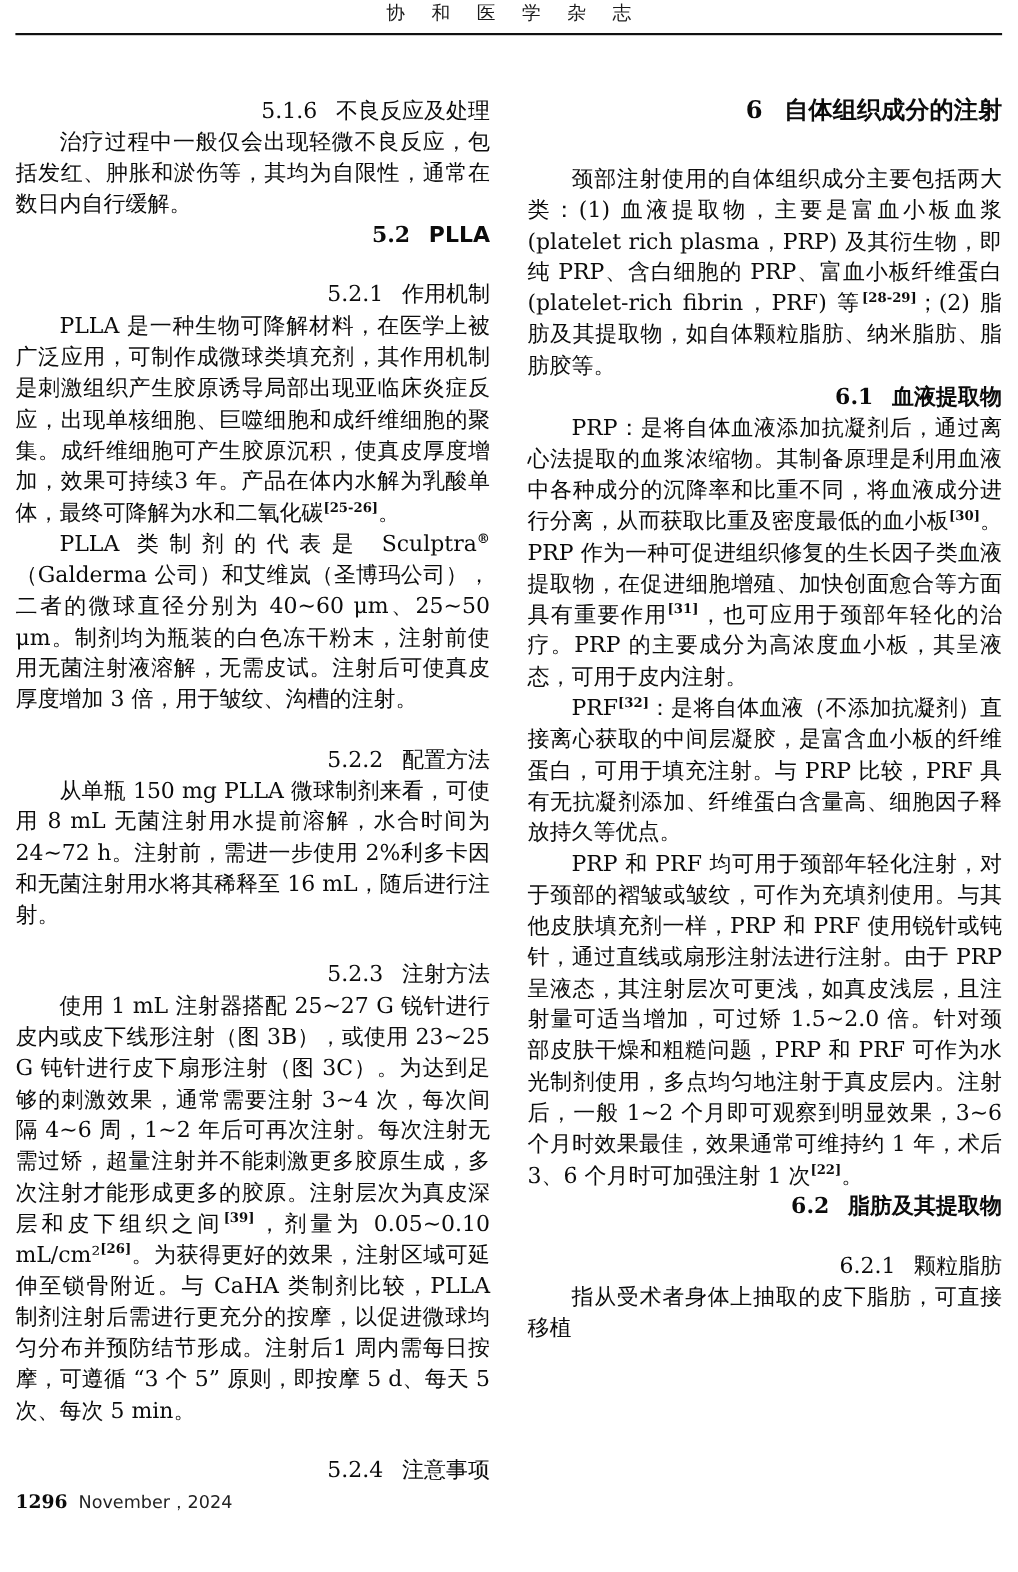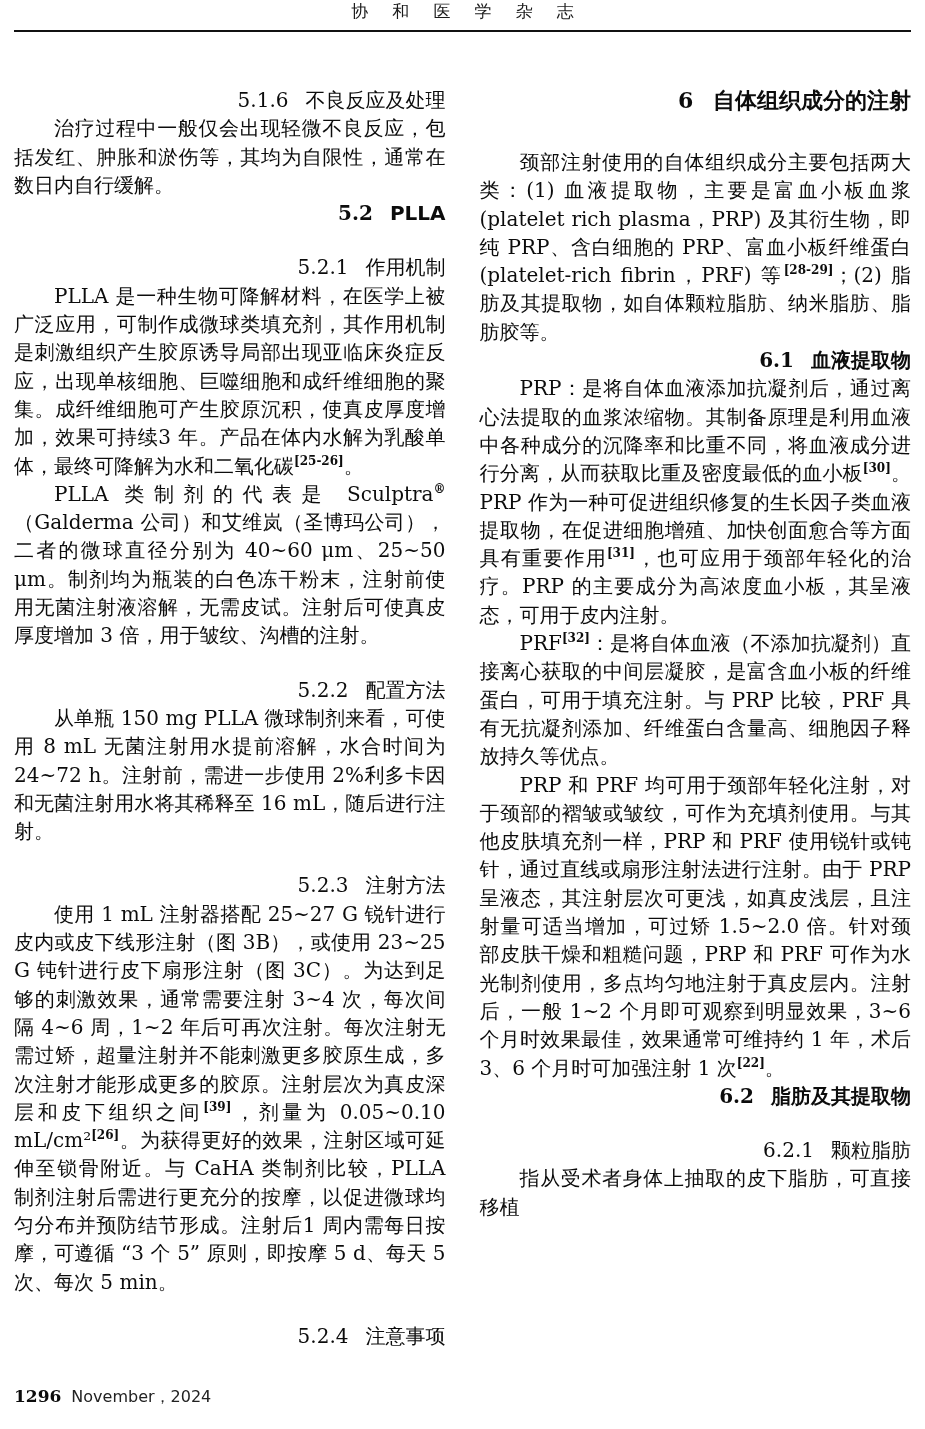--- a/index.html
+++ b/index.html
@@ -23,21 +23,21 @@
     font-weight:bold;font-size:22px;line-height:28px;
     margin:26px 0 33px 0;text-align:right;
   }
   .h1 .hnum{font-family:"DejaVu Serif","Liberation Serif",serif;margin-right:0.9em;}
   .h2{font-weight:bold;text-align:right;}
   .h2 .hnum{margin-right:0.85em;}
   .h2 .htitle{font-family:"DejaVu Sans","Liberation Sans",sans-serif;}
   .h3{font-weight:normal;text-align:right;margin-top:26px;}
   .h3 .hnum{margin-right:0.85em;}
   sup{font-size:12px;line-height:0;vertical-align:super;letter-spacing:0;font-weight:bold;}
-  .page-footer{position:absolute;left:14px;top:1386px;font-size:17px;text-align:right;}
+  .page-footer{position:absolute;left:14px;top:1356px;font-size:17px;text-align:right;}
   .page-num{font-weight:bold;}
   .issue{font-family:"DejaVu Sans","Liberation Sans",sans-serif;font-size:16px;margin-left:10px;color:#222;}
 </style>
 </head>
 <body>
 
 <div class="page">
   <div class="journal-title">协 和 医 学 杂 志</div>
   <div class="header-rule"></div>
   <div class="columns">

